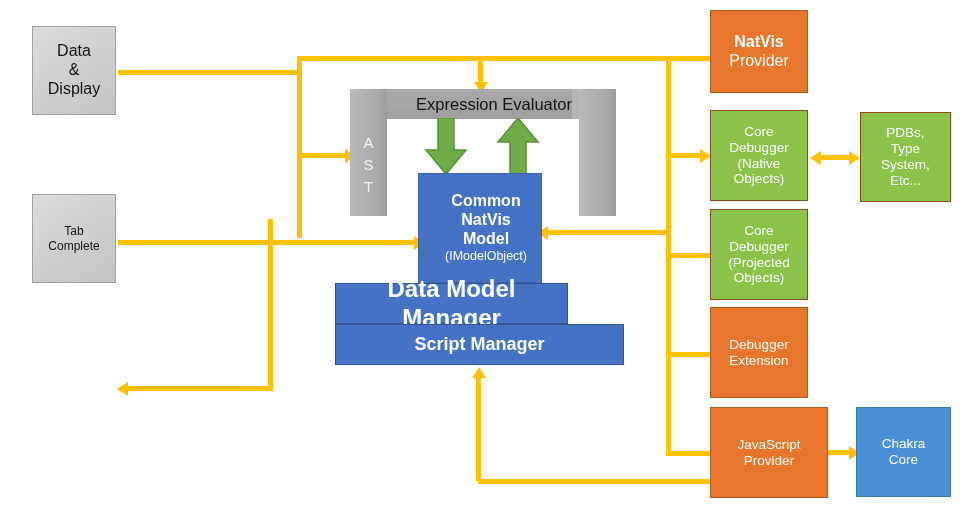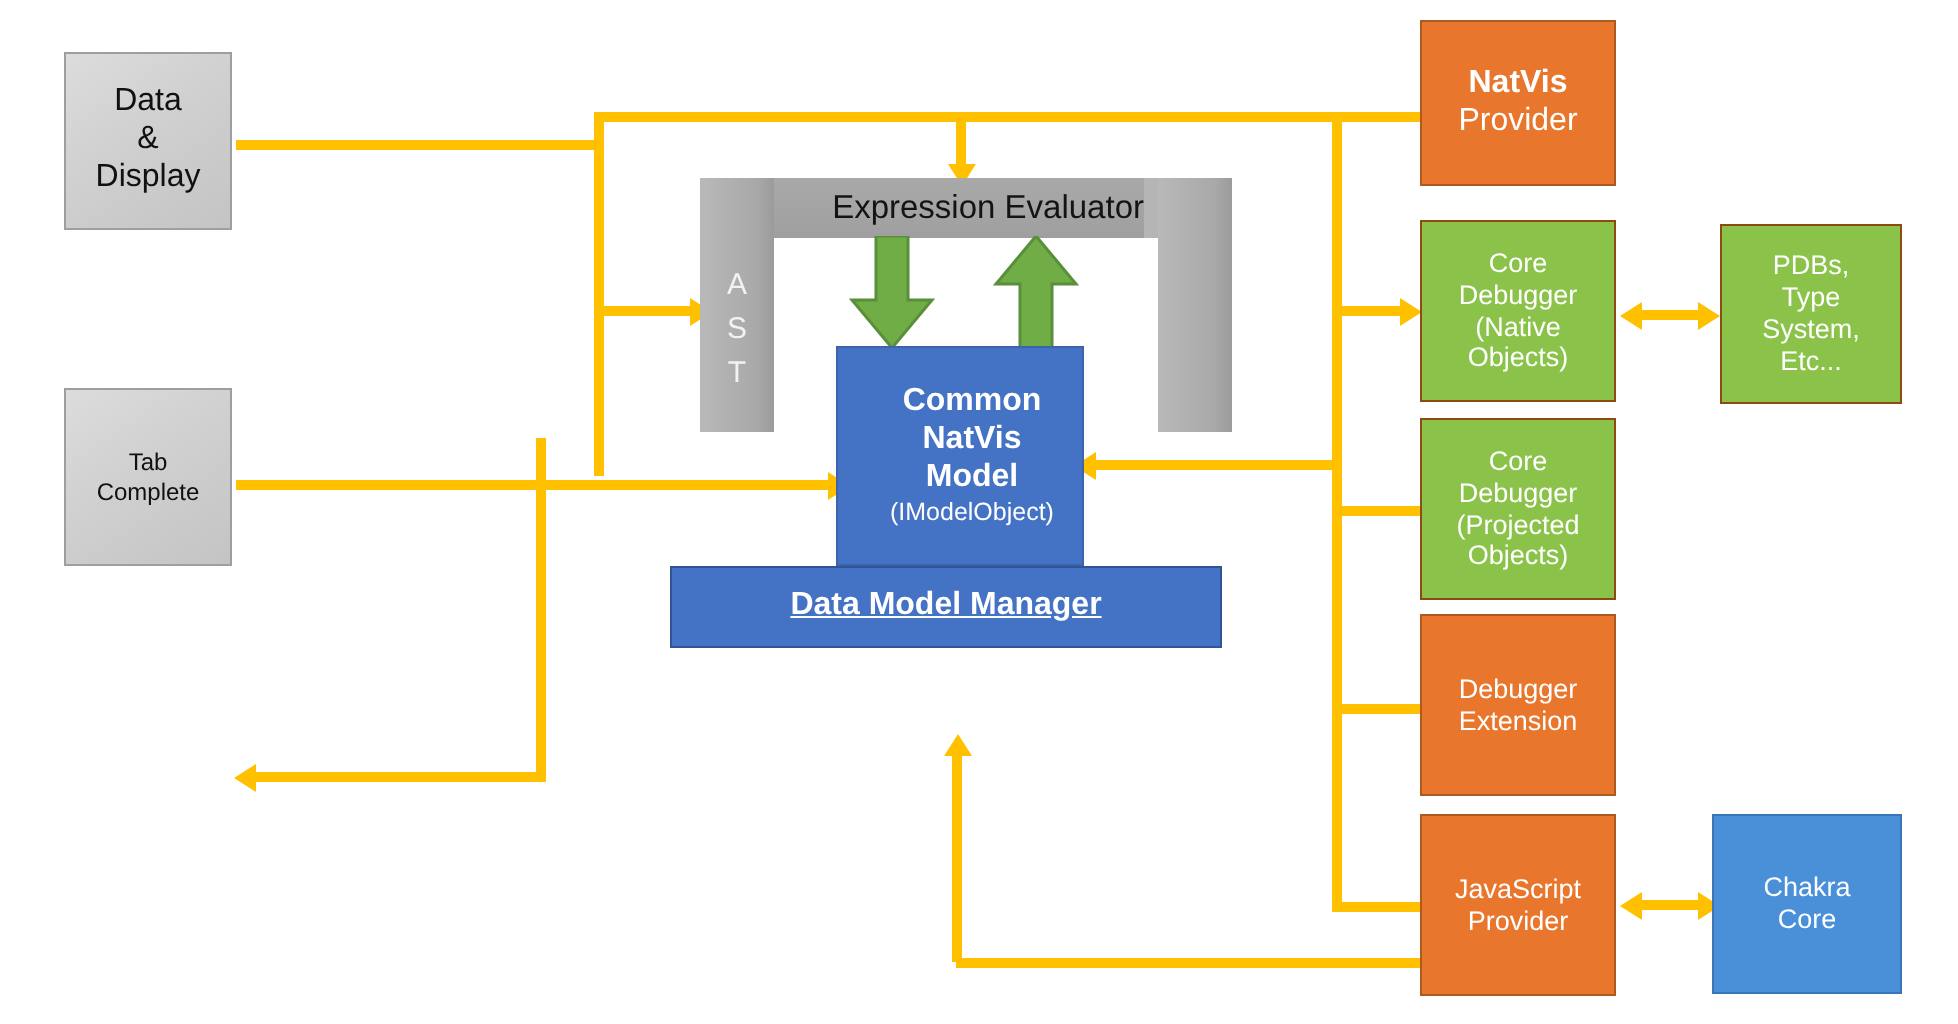--- a/index.html
+++ b/index.html
@@ -134,24 +134,27 @@
   </div>
 
 
   <div class="box blue" style="left:418px;top:173px;width:124px;height:110px;font-size:16px;padding-left:12px;">
     <span class="l">Common</span>
     <span class="l">NatVis</span>
     <span class="l">Model</span>
     <span class="l" style="font-size:12.5px;font-weight:normal;margin-top:1px;">(IModelObject)</span>
   </div>
 
-  <div class="box blue thin" style="left:335px;top:283px;width:276px;height:41px;font-size:16px;text-decoration:underline;">
+  <div class="box blue thin" style="left:335px;top:283px;width:233px;height:41px;font-size:24px;">
     <span>Data Model Manager</span>
   </div>
 
+  <div class="box blue thin" style="left:335px;top:324px;width:289px;height:41px;font-size:18px;">
+    <span>Script Manager</span>
+  </div>
 
   <div class="box orange" style="left:710px;top:10px;width:98px;height:83px;font-size:16px;">
     <span class="l" style="font-weight:bold;">NatVis</span>
     <span class="l">Provider</span>
   </div>
 
   <div class="box green" style="left:710px;top:110px;width:98px;height:91px;font-size:13.5px;">
     <span class="l">Core</span>
     <span class="l">Debugger</span>
     <span class="l">(Native</span>
@@ -163,21 +166,21 @@
     <span class="l">Debugger</span>
     <span class="l">(Projected</span>
     <span class="l">Objects)</span>
   </div>
 
   <div class="box orange" style="left:710px;top:307px;width:98px;height:91px;font-size:13.5px;">
     <span class="l">Debugger</span>
     <span class="l">Extension</span>
   </div>
 
-  <div class="box orange" style="left:710px;top:407px;width:98px;height:91px;font-size:13.5px;">
+  <div class="box orange" style="left:710px;top:407px;width:118px;height:91px;font-size:13.5px;">
     <span class="l">JavaScript</span>
     <span class="l">Provider</span>
   </div>
 
   <div class="box green" style="left:860px;top:112px;width:91px;height:90px;font-size:13.5px;">
     <span class="l">PDBs,</span>
     <span class="l">Type</span>
     <span class="l">System,</span>
     <span class="l">Etc...</span>
   </div>

